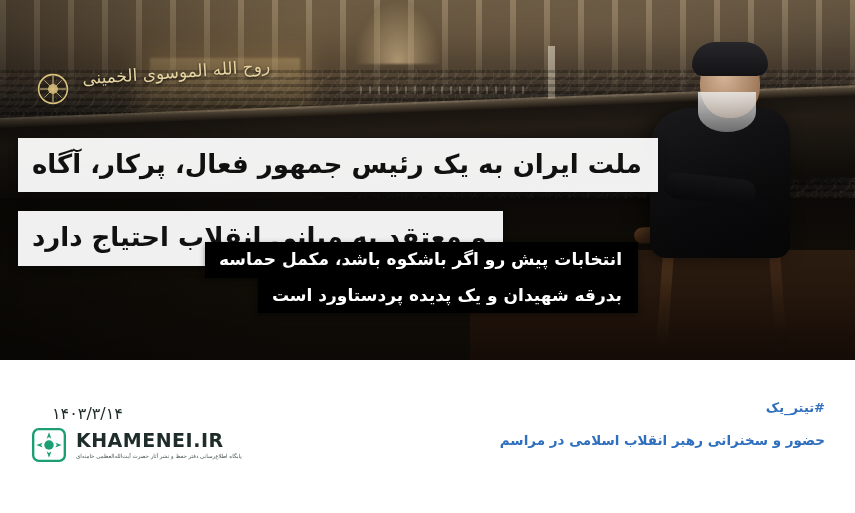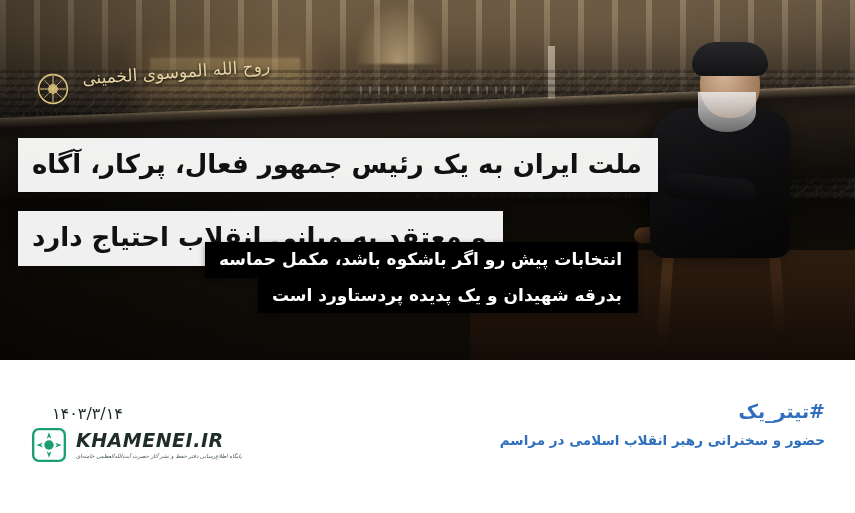--- a/index.html
+++ b/index.html
@@ -235,21 +235,21 @@
     width: 855px; height: 153px;
     background: #ffffff;
   }
   .footer-inner {
     position: relative;
     width: 855px; height: 122px;
   }
   
   .site-logo {
     position: absolute; left: 30px; top: 66px;
-    display: flex; align-items: center; gap: 8px; font-style: italic;
+    display: flex; align-items: center; gap: 8px;
   }
   .logo-mark {
     width: 38px; height: 38px;
     color: #1c9e74;
   }
   .logo-text {
     display: flex; flex-direction: column; line-height: 1;
   }
   .logo-main {
     font-size: 19px; font-weight: bold; color: #1f2d2a; letter-spacing: .5px;
@@ -258,21 +258,21 @@
     font-size: 5.5px; color: #4a5a56; letter-spacing: .2px; margin-top: 4px;
     direction: rtl;
   }
   .date {
     position: absolute; left: 52px; top: 44px;
     font-size: 16px; color: #1d2b28; direction: rtl; letter-spacing: 1px;
   }
   
   .hashtag {
     position: absolute; right: 30px; top: 40px;
-    font-size: 19px; color: #2f6fbd; font-weight: bold;
+    font-size: 13px; color: #2f6fbd; font-weight: bold;
     direction: rtl; text-align: right;
   }
   .caption {
     position: absolute; right: 30px; top: 68px;
     width: 420px;
     font-size: 13.5px; color: #2f6fbd;
     direction: rtl; text-align: right;
     line-height: 1.85;
     font-weight: bold;
   }

